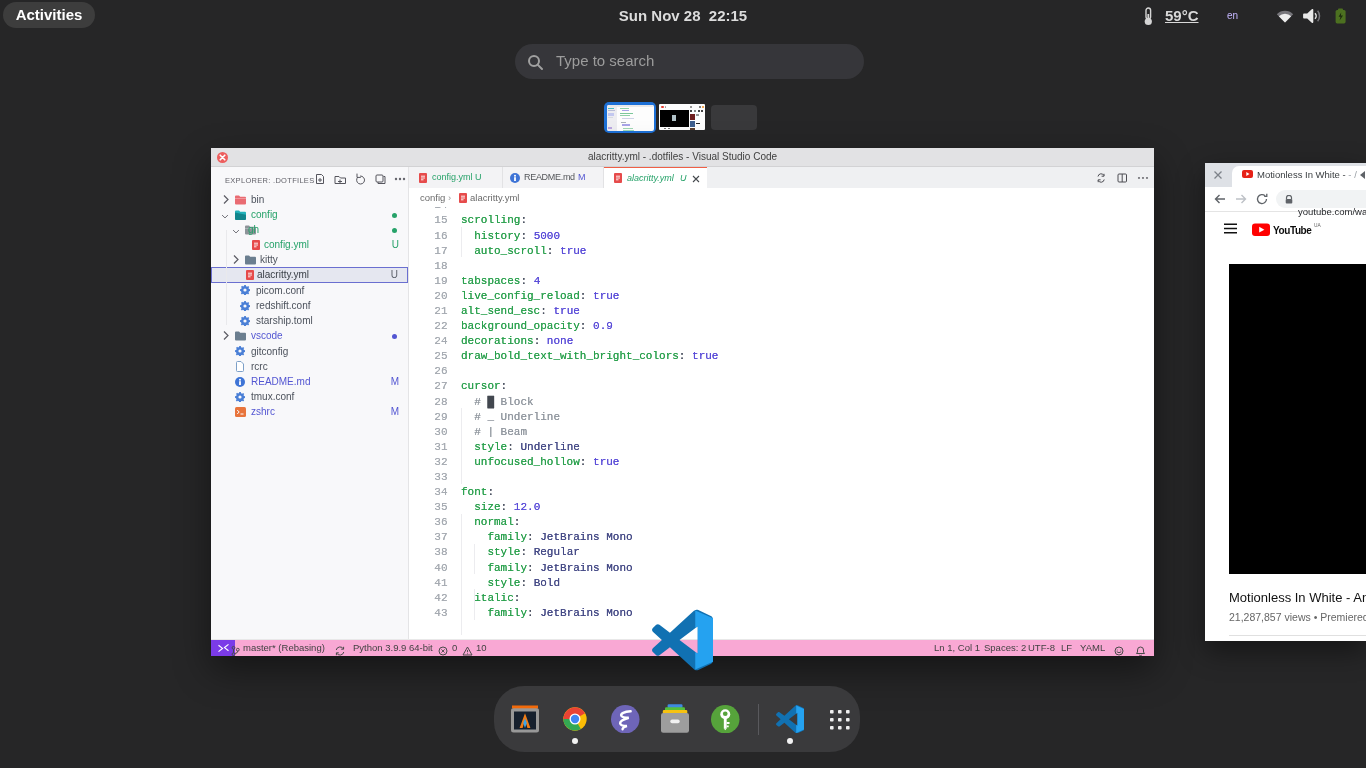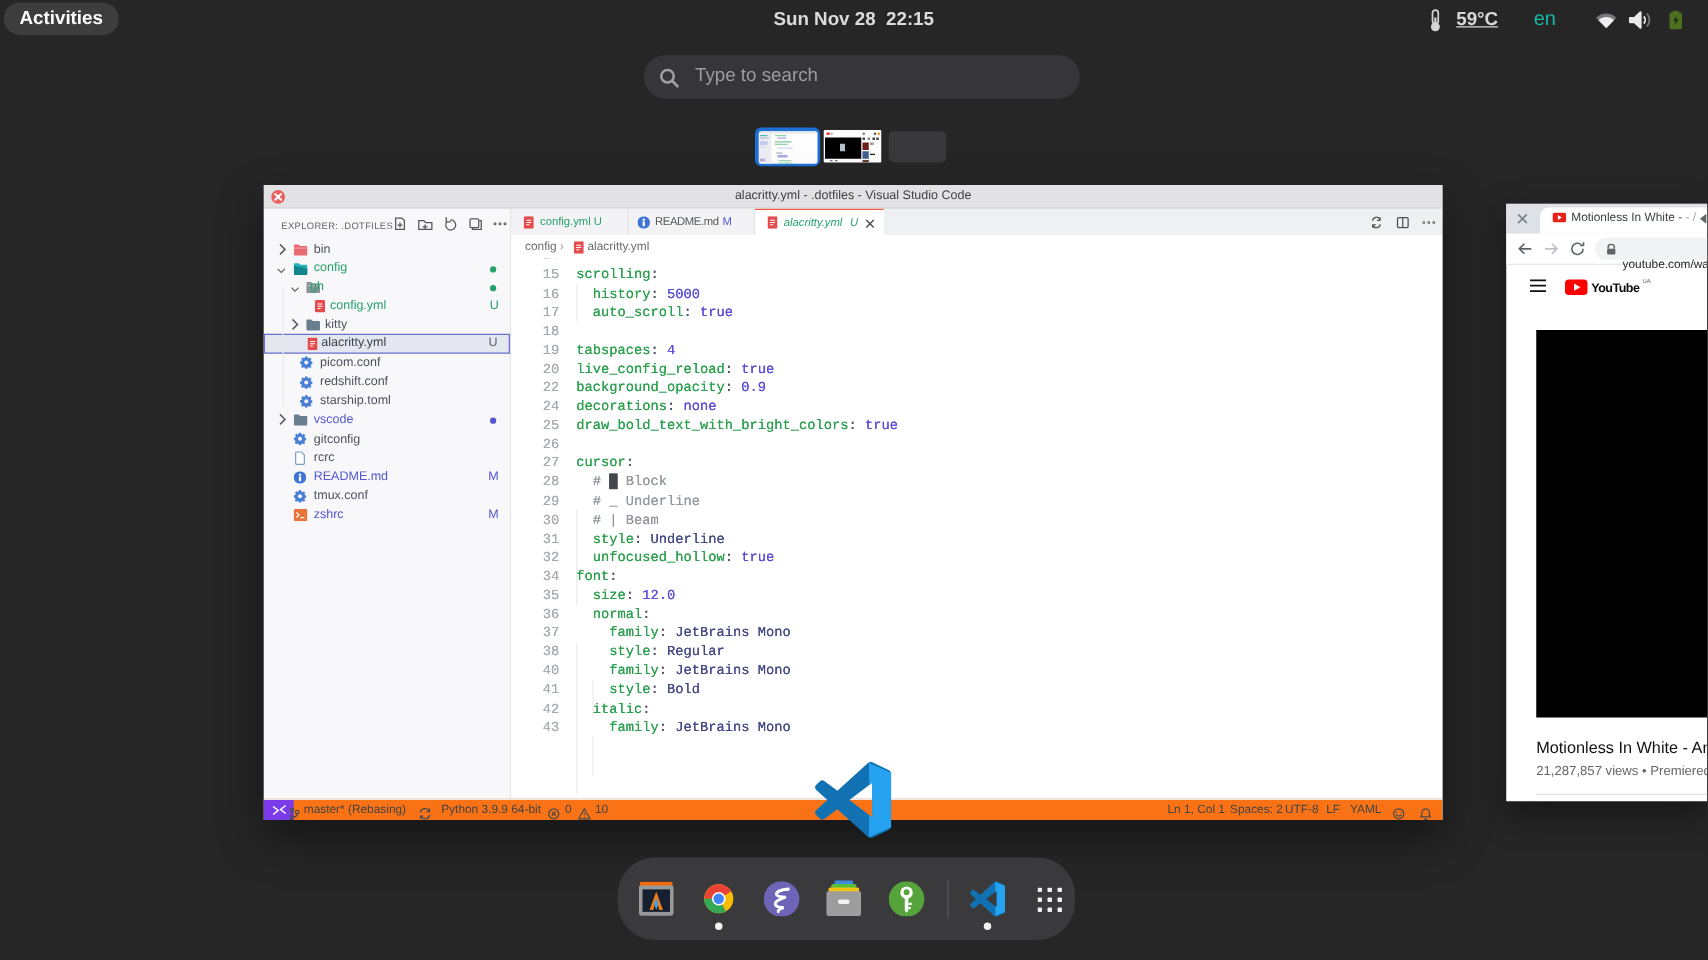--- a/index.html
+++ b/index.html
@@ -1,21 +1,21 @@
 <!DOCTYPE html>
 <html><head><meta charset="utf-8">
 <style>
 html,body{margin:0;padding:0;background:#262627;}
 #screen{position:relative;width:1366px;height:768px;overflow:hidden;background:#262627;font-family:"Liberation Sans",sans-serif;}
 .abs{position:absolute;}
 
 #actpill{left:3px;top:2px;width:92px;height:26px;border-radius:14px;background:#3d3d3d;color:#fff;font-size:15px;font-weight:700;text-align:center;line-height:26px;}
 #clock{left:0;right:0;top:0;height:32px;text-align:center;line-height:31px;color:#dcdcdc;font-size:15px;font-weight:700;}
 #temp{left:1165px;top:0;height:32px;line-height:31px;font-size:15px;font-weight:700;color:#d8d8d8;text-decoration:underline;}
-#lang{left:1227px;top:0;height:32px;line-height:31px;font-size:16px;color:#14b8a6;}
+#lang{left:1227px;top:0;height:32px;line-height:31px;font-size:10px;color:#c4b5fd;}
 
 #search{left:515px;top:44px;width:349px;height:35px;border-radius:18px;background:#36363a;}
 #search .ph{position:absolute;left:41px;top:8px;color:#9c9c9c;font-size:15px;}
 
 #ws1{left:604px;top:102px;width:52px;height:31px;border-radius:5px;background:#1d70d6;}
 #ws1 .inner{position:absolute;left:2.5px;top:2.5px;right:2.5px;bottom:2.5px;background:#fdfdfd;border-radius:2px;overflow:hidden;}
 #ws2{left:659px;top:104px;width:46px;height:26px;background:#fdfdfd;border-radius:1px;overflow:hidden;}
 #ws3{left:711px;top:105px;width:46px;height:25px;background:#39393b;border-radius:4px;}
 
 #vsc{left:211px;top:148px;width:943px;height:508px;background:#fff;box-shadow:0 14px 34px rgba(0,0,0,.45);font-size:11px;overflow:hidden;}
@@ -34,21 +34,21 @@
 
 #tabbar{position:absolute;left:198px;top:19px;right:0;height:21px;background:#eff0f2;}
 .tab{position:absolute;top:0;height:21px;font-size:9px;line-height:21px;}
 #breadcrumb{position:absolute;left:198px;top:40px;right:0;height:19px;background:#fff;font-size:9.5px;color:#6b6b6b;line-height:19px;}
 #code{position:absolute;left:198px;top:59px;right:0;bottom:16px;background:#fff;overflow:hidden;}
 #lines{position:absolute;left:0;top:-8.7px;font-family:Liberation Mono, monospace;font-size:11px;text-shadow:0 0 .45px currentColor;}
 .ln{height:15.1px;line-height:15.1px;white-space:pre;}
 .ln b{display:inline-block;width:38.5px;padding-right:13.5px;text-align:right;color:#a6abb2;font-weight:400;}
 .k{color:#2ba14e;}.v{color:#5a4cd8;}.s{color:#454a86;}.c{color:#9298a0;}.p{color:#4b5160;}.blk{color:#42474f;}
 
-#status{position:absolute;left:0;right:0;bottom:0;height:16px;background:#f97316;border-top:1px solid #e8e8e8;font-size:9.5px;color:#424242;}
+#status{position:absolute;left:0;right:0;bottom:0;height:16px;background:#f9a8d4;border-top:1px solid #e8e8e8;font-size:9.5px;color:#424242;}
 #status .rm{position:absolute;left:0;top:0;width:24px;height:16px;background:#7b3be8;color:#fff;text-align:center;line-height:15px;font-size:9px;}
 .stit{position:absolute;top:0;height:16px;line-height:16px;}
 
 #yt{left:1205px;top:163px;width:161px;height:478px;background:#fff;box-shadow:0 10px 26px rgba(0,0,0,.45);overflow:hidden;}
 #yt .strip{position:absolute;left:0;top:0;right:0;height:24px;background:#dee1e6;}
 #yt .tab{position:absolute;left:27px;top:3px;right:0;height:21px;background:#fff;border-radius:7px 0 0 0;}
 #yt .toolbar{position:absolute;left:0;top:24px;right:0;height:24px;background:#fff;border-bottom:1px solid #e4e4e4;}
 #yt .urlpill{position:absolute;left:71px;top:3px;width:100px;height:18px;border-radius:9px 0 0 9px;background:#f1f3f4;}
 
 #dock{left:494px;top:686px;width:366px;height:66px;border-radius:30px;background:#3a3a3c;}
@@ -349,30 +349,32 @@
     <div style="position:absolute;left:65.2px;top:337.1px;width:1px;height:30.2px;background:#ececef"></div>
     <div style="position:absolute;left:65.2px;top:382.4px;width:1px;height:30.2px;background:#ececef"></div>
     <div id="lines">
           <div class="ln"><b>14</b></div>
 <div class="ln"><b>15</b><span class="k">scrolling</span><span class="p">:</span></div>
 <div class="ln"><b>16</b>  <span class="k">history</span><span class="p">:</span> <span class="v">5000</span></div>
 <div class="ln"><b>17</b>  <span class="k">auto_scroll</span><span class="p">:</span> <span class="v">true</span></div>
 <div class="ln"><b>18</b></div>
 <div class="ln"><b>19</b><span class="k">tabspaces</span><span class="p">:</span> <span class="v">4</span></div>
 <div class="ln"><b>20</b><span class="k">live_config_reload</span><span class="p">:</span> <span class="v">true</span></div>
+<div class="ln"><b>21</b><span class="k">alt_send_esc</span><span class="p">:</span> <span class="v">true</span></div>
 <div class="ln"><b>22</b><span class="k">background_opacity</span><span class="p">:</span> <span class="v">0.9</span></div>
 <div class="ln"><b>24</b><span class="k">decorations</span><span class="p">:</span> <span class="v">none</span></div>
 <div class="ln"><b>25</b><span class="k">draw_bold_text_with_bright_colors</span><span class="p">:</span> <span class="v">true</span></div>
 <div class="ln"><b>26</b></div>
 <div class="ln"><b>27</b><span class="k">cursor</span><span class="p">:</span></div>
 <div class="ln"><b>28</b>  <span class="c"># <span class="blk">█</span> Block</span></div>
 <div class="ln"><b>29</b>  <span class="c"># _ Underline</span></div>
 <div class="ln"><b>30</b>  <span class="c"># | Beam</span></div>
 <div class="ln"><b>31</b>  <span class="k">style</span><span class="p">:</span> <span class="s">Underline</span></div>
 <div class="ln"><b>32</b>  <span class="k">unfocused_hollow</span><span class="p">:</span> <span class="v">true</span></div>
+<div class="ln"><b>33</b></div>
 <div class="ln"><b>34</b><span class="k">font</span><span class="p">:</span></div>
 <div class="ln"><b>35</b>  <span class="k">size</span><span class="p">:</span> <span class="v">12.0</span></div>
 <div class="ln"><b>36</b>  <span class="k">normal</span><span class="p">:</span></div>
 <div class="ln"><b>37</b>    <span class="k">family</span><span class="p">:</span> <span class="s">JetBrains Mono</span></div>
 <div class="ln"><b>38</b>    <span class="k">style</span><span class="p">:</span> <span class="s">Regular</span></div>
 <div class="ln"><b>40</b>    <span class="k">family</span><span class="p">:</span> <span class="s">JetBrains Mono</span></div>
 <div class="ln"><b>41</b>    <span class="k">style</span><span class="p">:</span> <span class="s">Bold</span></div>
 <div class="ln"><b>42</b>  <span class="k">italic</span><span class="p">:</span></div>
 <div class="ln"><b>43</b>    <span class="k">family</span><span class="p">:</span> <span class="s">JetBrains Mono</span></div>
 </div>

